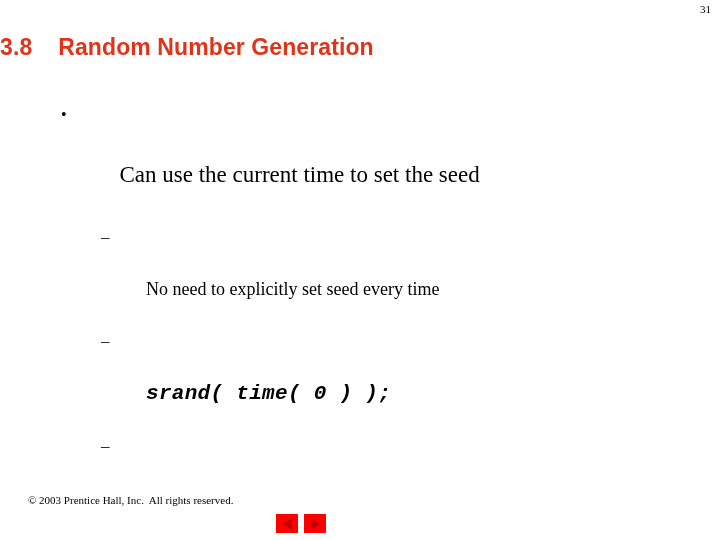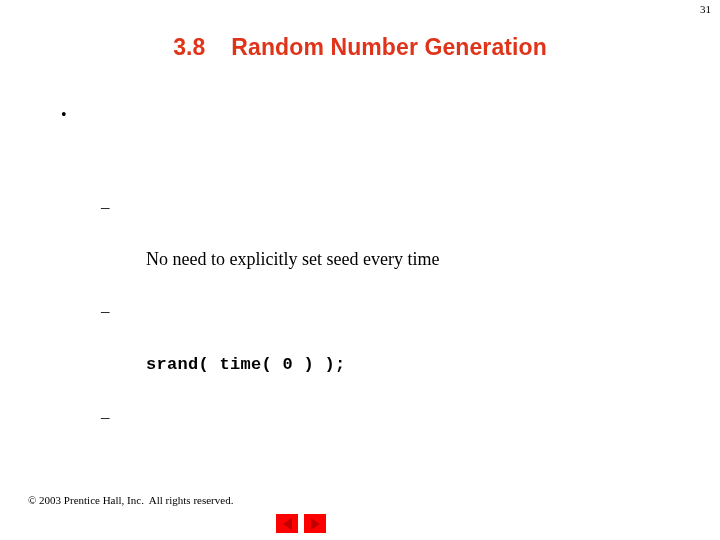--- a/index.html
+++ b/index.html
@@ -35,21 +35,20 @@
     line-height: 12px;
     color: #000;
   }
 
   
   .slide-title {
     position: absolute;
     top: 33px;
     left: 0;
     width: 720px;
-    text-align: center;
     font-family: "Liberation Sans", "DejaVu Sans", sans-serif;
     font-weight: bold;
     font-size: 23px;
     line-height: 28px;
     letter-spacing: 0.1px;
     color: #e0341a;
     white-space: pre;
   }
 
   
@@ -100,22 +99,23 @@
   .lvl2 .bullet {
     left: 101px;
     top: 0;
     font-size: 17px;
   }
 
   
   .lvl2.code .txt {
     font-family: "Liberation Mono", "DejaVu Sans Mono", monospace;
     font-weight: bold;
-    font-size: 17px;
+    font-size: 21px;
     letter-spacing: 0.3px;
+    font-style: italic;
   }
 
   
   .footer-copyright {
     position: absolute;
     left: 28px;
     top: 493px;
     font-family: "Liberation Serif", "DejaVu Serif", serif;
     font-size: 11px;
     line-height: 14px;
@@ -156,20 +156,21 @@
 <div class="slide">
 
   <div class="page-number">31</div>
 
   <div class="slide-title">3.8    Random Number Generation</div>
 
   <div class="content">
 
     <div class="line lvl1">
       <span class="bullet">•</span>
+      <span class="txt">Can use the current time to set the seed</span>
     </div>
 
     <div class="line lvl2">
       <span class="bullet">–</span>
       <span class="txt">No need to explicitly set seed every time</span>
     </div>
 
     <div class="line lvl2 code">
       <span class="bullet">–</span>
       <span class="txt">srand( time( 0 ) );</span>

